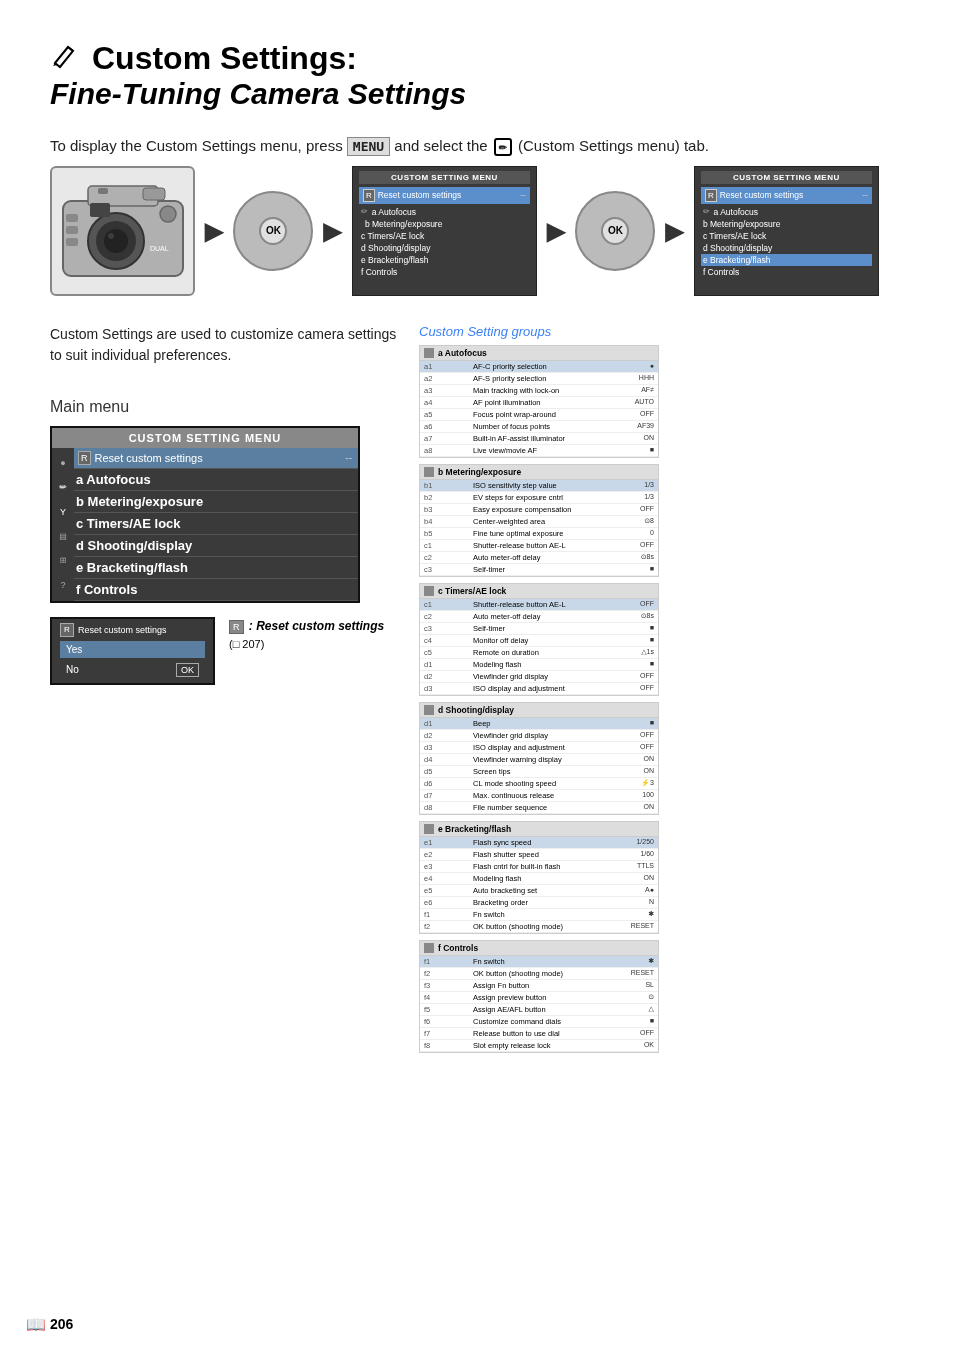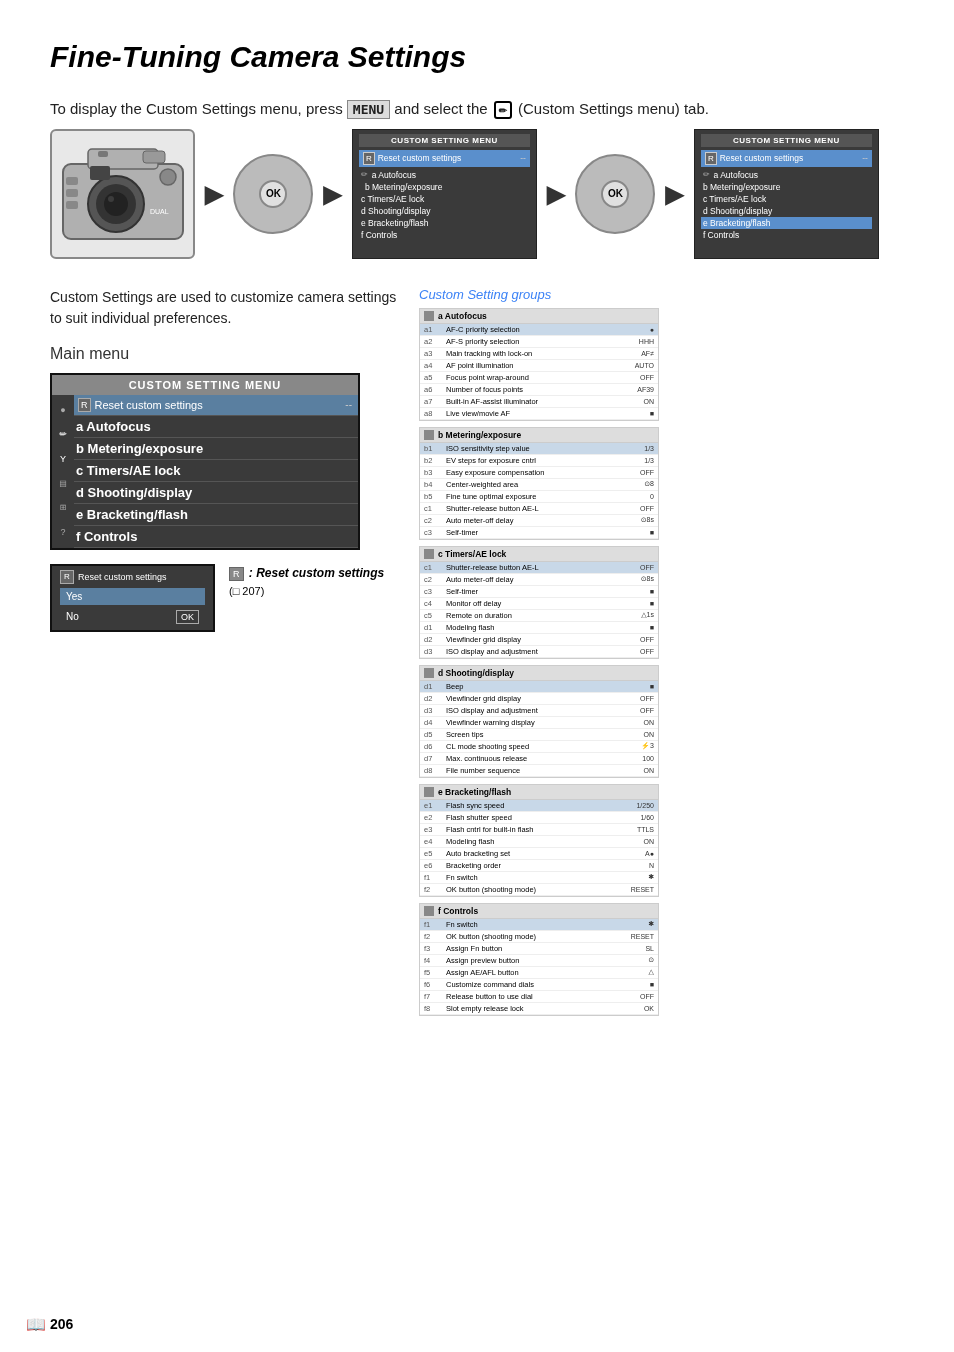--- a/index.html
+++ b/index.html
@@ -187,21 +187,21 @@
     .custom-setting-groups-label {
       font-size: 13px;
       font-style: italic;
       color: #3b82f6;
       margin-bottom: 6px;
     }
 
     .custom-settings-text {
       font-size: 14px;
       line-height: 1.5;
-      margin-bottom: 16px;
+      margin-bottom: 32px;
       color: #222;
     }
 
     
     .main-menu-label {
       font-size: 16px;
       color: #333;
       margin-bottom: 10px;
       margin-top: 10px;
     }
@@ -333,25 +333,26 @@
       gap: 4px;
     }
     .group-header .g-icon {
       width: 10px;
       height: 10px;
       background: #888;
       display: inline-block;
     }
     .group-row {
       display: flex;
-      align-items: center;
+      align-items: flex-start;
       padding: 1px 4px;
       font-size: 7.5px;
       border-bottom: 1px solid #eee;
       min-height: 12px;
+      gap: 27px;
     }
     .group-row .gr-num {
       width: 22px;
       flex-shrink: 0;
       color: #555;
     }
     .group-row .gr-label {
       flex: 1;
     }
     .group-row .gr-val {
@@ -394,20 +395,30 @@
       gap: 10px;
       margin-top: 4px;
     }
   </style>
 </head>
 <body>
 
 <div class="page">
 
   <div class="title-block">
+    <div class="title-main">
+      <span class="pencil-icon-svg">
+        <svg width="28" height="28" viewBox="0 0 28 28">
+          <path d="M5 22 L18 6 L23 10 L10 26 Z" fill="none" stroke="#000" stroke-width="2"></path>
+          <path d="M18 6 L23 10" stroke="#000" stroke-width="2"></path>
+          <path d="M5 22 L3 25 L7 24 Z" fill="#000"></path>
+        </svg>
+      </span>
+      <span>Custom Settings:</span>
+    </div>
     <div class="title-sub">Fine-Tuning Camera Settings</div>
   </div>
 
   <p class="intro-text">
     <span>To display the Custom Settings menu, press</span>
     <span class="menu-button-label">MENU</span>
     <span>and select the</span>
     <span style="display:inline-block; width:18px; height:18px; border:2px solid #000; border-radius:3px; font-size:10px; text-align:center; line-height:16px; font-weight:bold; vertical-align:middle; margin:0 2px;">✏</span>
     <span>(Custom Settings menu) tab.</span>
   </p>

